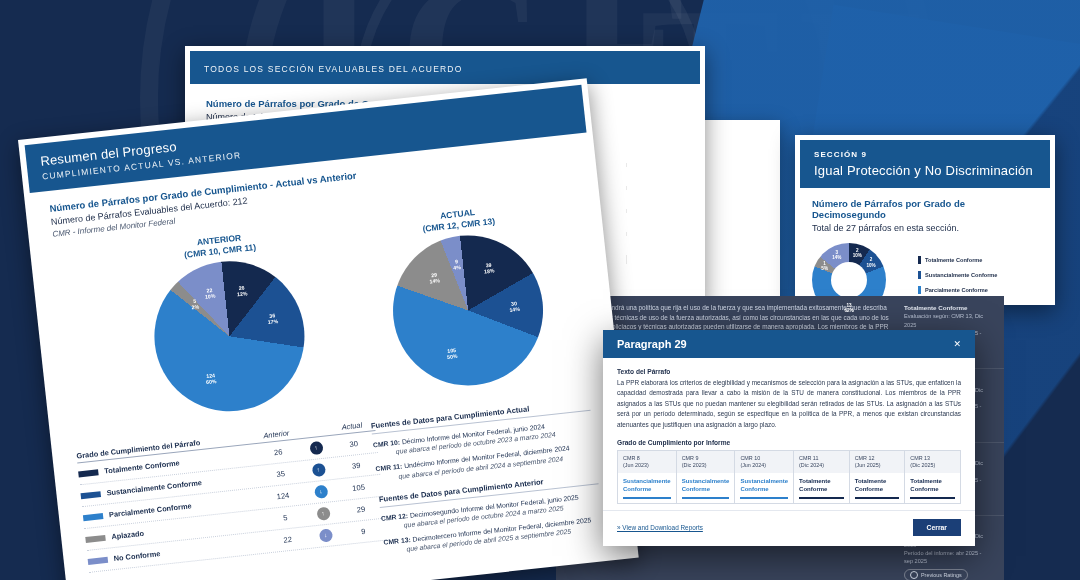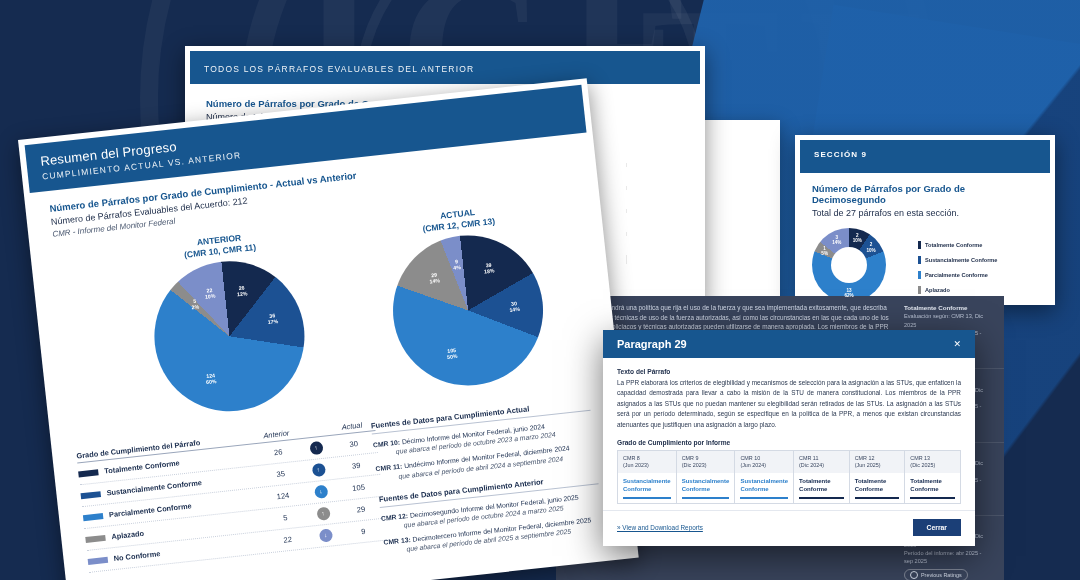--- a/index.html
+++ b/index.html
@@ -156,21 +156,21 @@
   <div class="seal-ring seal-b"></div>
   <div class="seal-ring seal-c"></div>
   <div class="bg-swoosh2"></div>
   <div class="bg-swoosh"></div>
 </div>
 
 <div class="card" id="card-mid"></div>
 
 <div class="card" id="card-timeline">
   <div class="card-head">
-    <div class="h2">TODOS LOS PÁRRAFOS EVALUABLES DEL ANTERIOR</div>
+    <div class="h2">TODOS LOS SECCIÓN EVALUABLES DEL ACUERDO</div>
   </div>
   <div class="body">
     <div class="sec-title">Número de Párrafos por Grado de Cumplimiento por Informe</div>
     <div class="sec-sub">Número de Párrafos Evaluables del Acuerdo: 212</div>
     <div class="sec-note">CMR - Informe del Monitor Federal</div>
     <div class="barchart" id="timeline-bars">
         <div class="grid-v" style="left: 0px;"></div>
         <div class="grid-v" style="left: 70px;"></div>
         <div class="grid-v" style="left: 140px;"></div>
         <div class="grid-v" style="left: 210px;"></div>
@@ -182,20 +182,21 @@
         <div class="bar-row"><span class="bar-seg" style="width: 40.32px; background: rgb(45, 128, 203);"></span><span class="bar-seg" style="width: 178.56px; background: rgb(201, 201, 201);"></span><span class="bar-seg" style="width: 69.12px; background: rgb(91, 107, 181);"></span></div>
         <div class="bar-row"><span class="bar-seg" style="width: 11.52px; background: rgb(20, 41, 79);"></span><span class="bar-seg" style="width: 195.84px; background: rgb(201, 201, 201);"></span><span class="bar-seg" style="width: 80.64px; background: rgb(91, 107, 181);"></span></div>
         <div class="bar-row"><span class="bar-seg" style="width: 63.36px; background: rgb(20, 41, 79);"></span><span class="bar-seg" style="width: 167.04px; background: rgb(201, 201, 201);"></span><span class="bar-seg" style="width: 23.04px; background: rgb(91, 107, 181);"></span></div>
       </div>
   </div>
 </div>
 
 <div class="card" id="card-sec4">
   <div class="card-head">
     <div class="kicker">SECCIÓN 9</div>
+    <div class="h1">Igual Protección y No Discriminación</div>
   </div>
   <div class="body">
     <div class="sec-title">Número de Párrafos por Grado de Decimosegundo</div>
     <div class="sec-sub">Total de 27 párrafos en esta sección.</div>
     <div style="display:flex;align-items:center;gap:14px;margin-top:10px;">
       <div style="position:relative;width:92px;height:86px;">
         <div class="donut" id="sec4-donut" style="background: conic-gradient(rgb(20, 41, 79) 0deg, rgb(20, 41, 79) 34.29deg, rgb(28, 81, 147) 34.29deg, rgb(28, 81, 147) 68.57deg, rgb(45, 128, 203) 68.57deg, rgb(45, 128, 203) 291.43deg, rgb(140, 140, 140) 291.43deg, rgb(140, 140, 140) 308.57deg, rgb(123, 142, 201) 308.57deg, rgb(123, 142, 201) 360deg);"></div>
         <div id="sec4-donut-labels">
             <div class="d-lbl" style="left: 45.2885px; top: 10.1293px; transform: translate(-50%, -50%);">2<br>10%</div>
             <div class="d-lbl" style="left: 58.9851px; top: 19.4675px; transform: translate(-50%, -50%);">2<br>10%</div>

